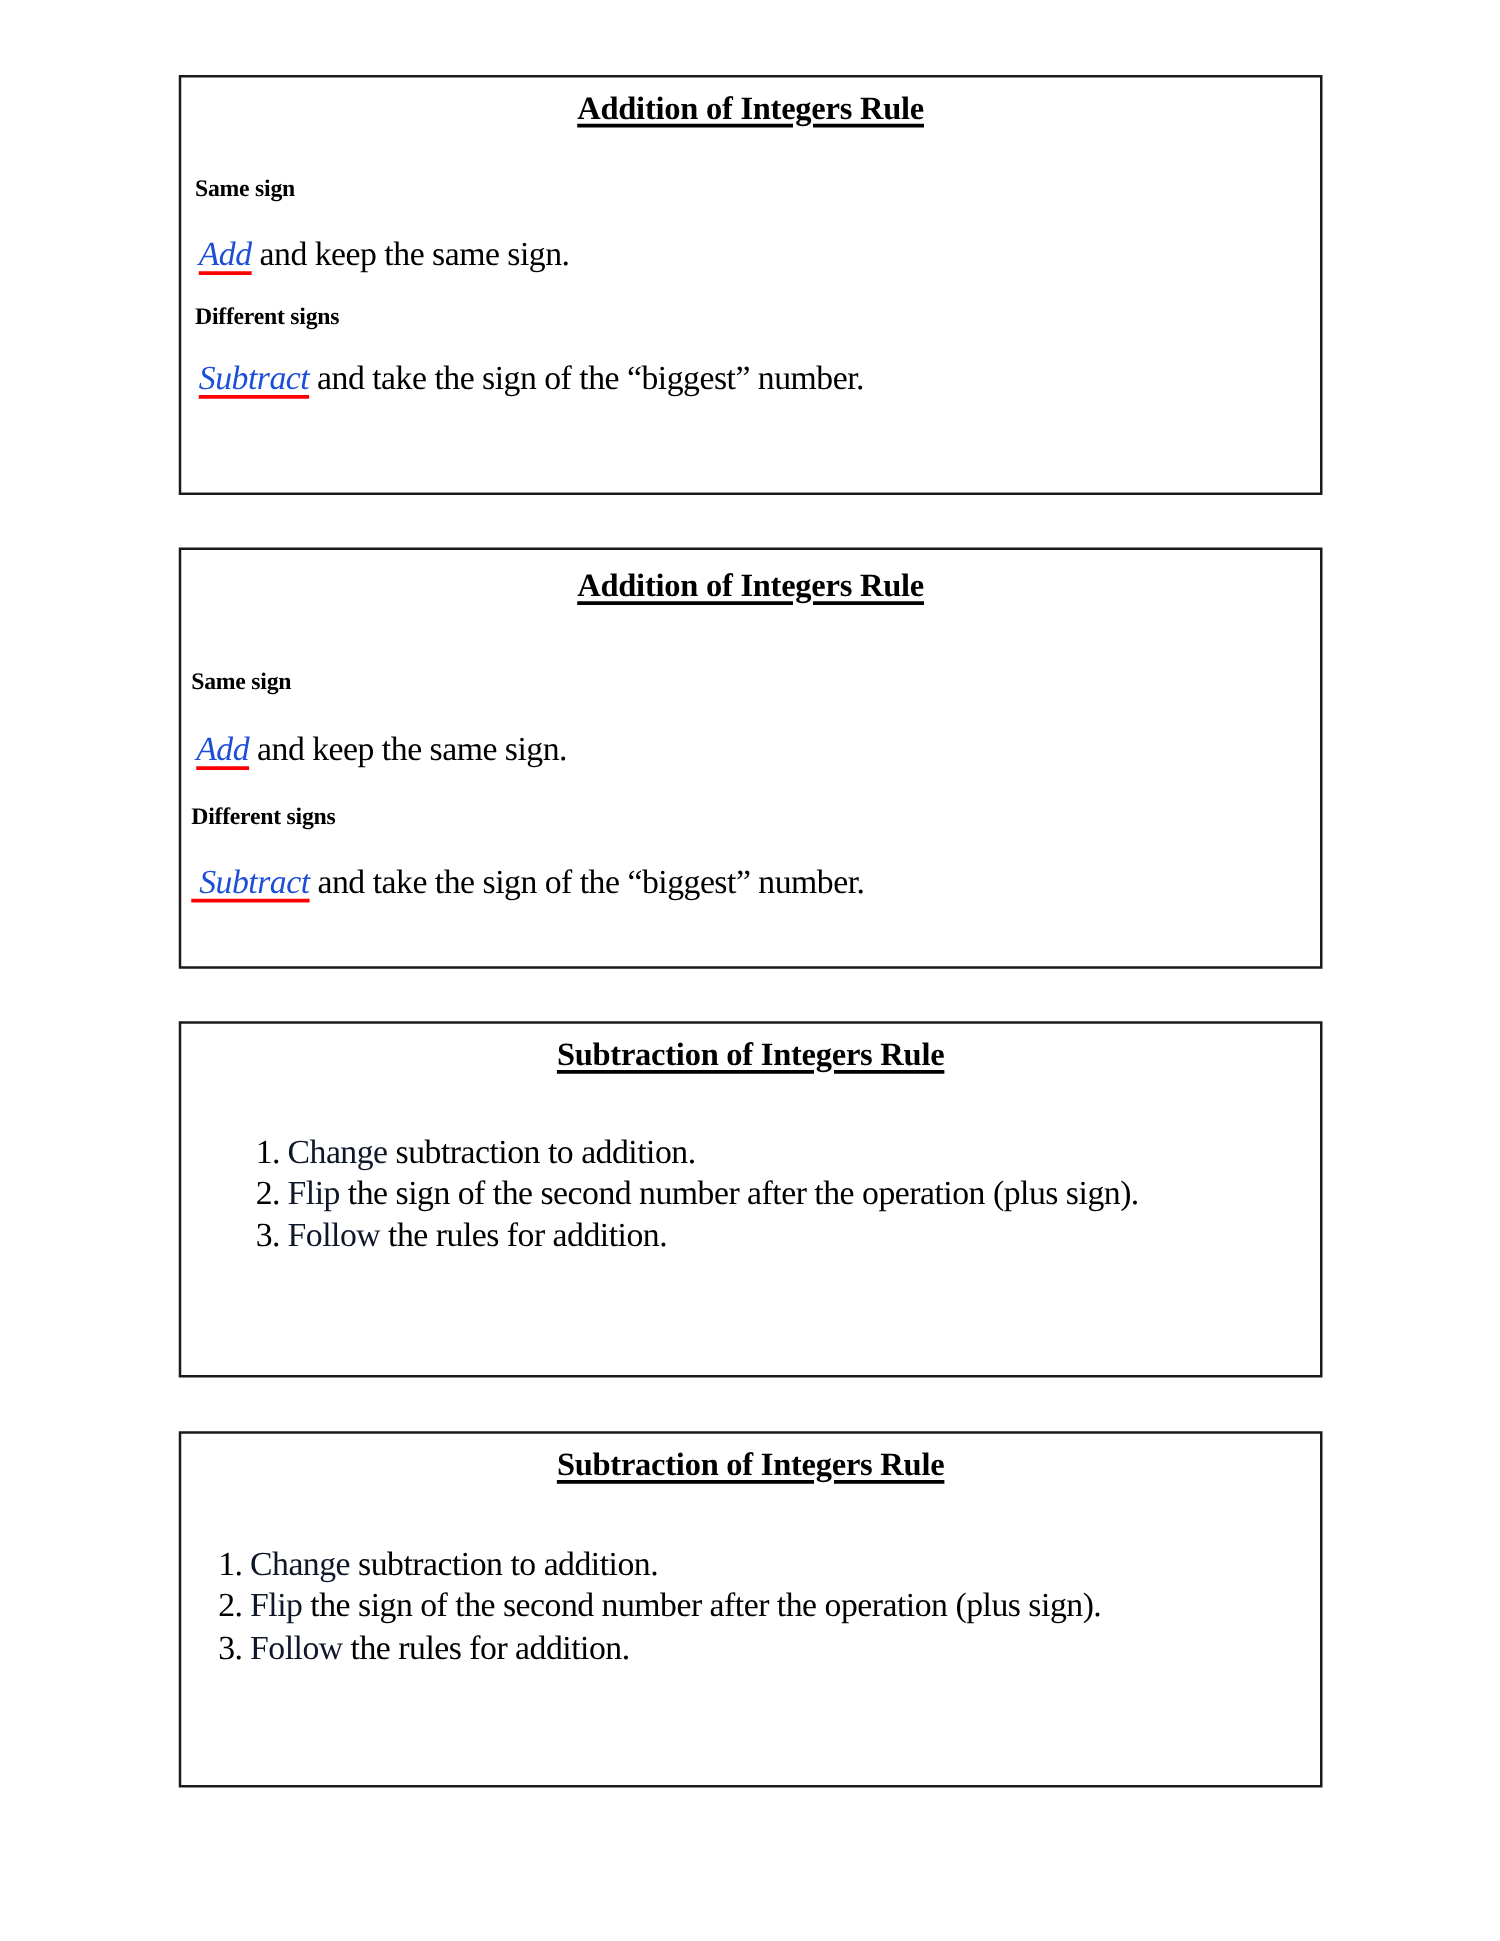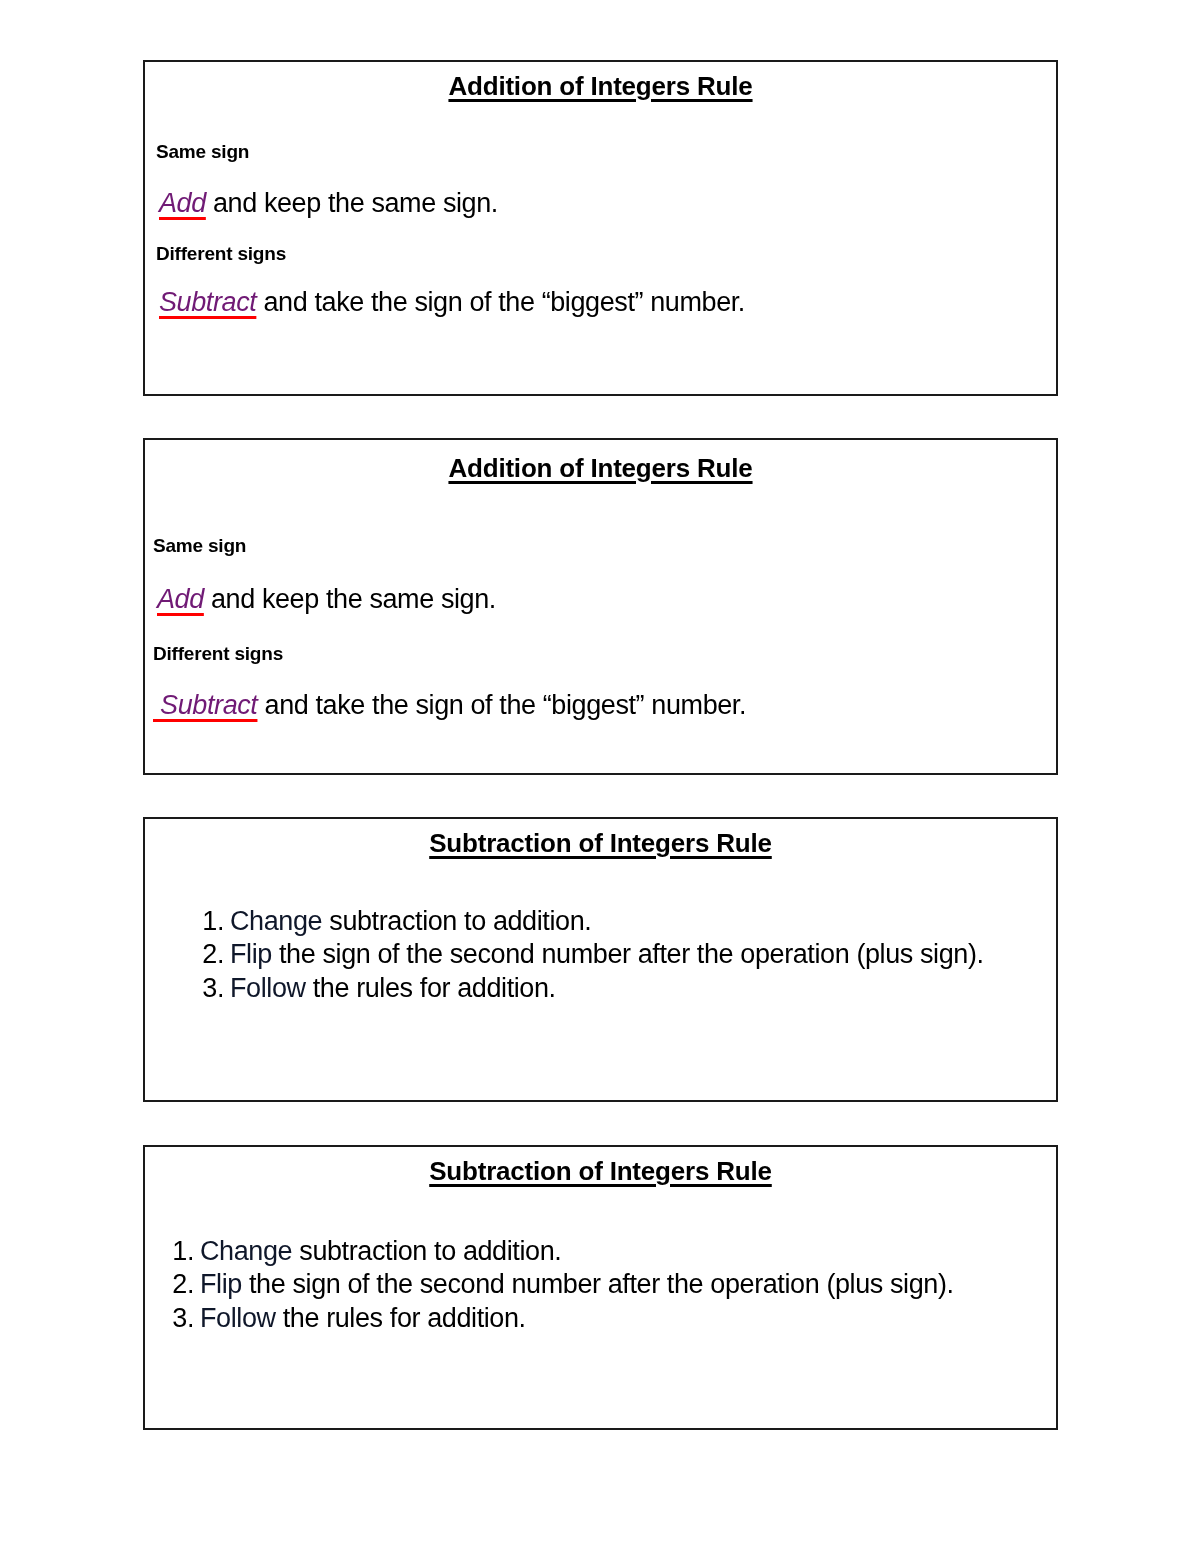--- a/index.html
+++ b/index.html
@@ -15,20 +15,21 @@
     -webkit-font-smoothing: none;
   }
 
   .page {
     position: absolute;
     left: 0; top: 0;
     width: 1200px;
     height: 1553px;
     background: #ffffff;
     overflow: hidden;
+    font-family: Liberation Serif, serif;
   }
 
   
   .card {
     position: absolute;
     left: 143px;
     width: 915px;
     box-sizing: border-box;
     border: 2px solid #1a1a1a;
     background: #ffffff;
@@ -56,21 +57,21 @@
 
   .body-line {
     font-size: 27px;
     color: #000000;
     letter-spacing: -0.4px;
     line-height: 1.1;
     white-space: pre;
   }
 
   .kw-red {
-    color: #701a75;
+    color: #1d4ed8;
     font-style: italic;
     text-decoration: underline;
     text-underline-offset: 5px;
     text-decoration-thickness: 3px;
     text-decoration-color: #ff0000;
   }
 
   .kw-blue {
     color: #0f172a;
   }

